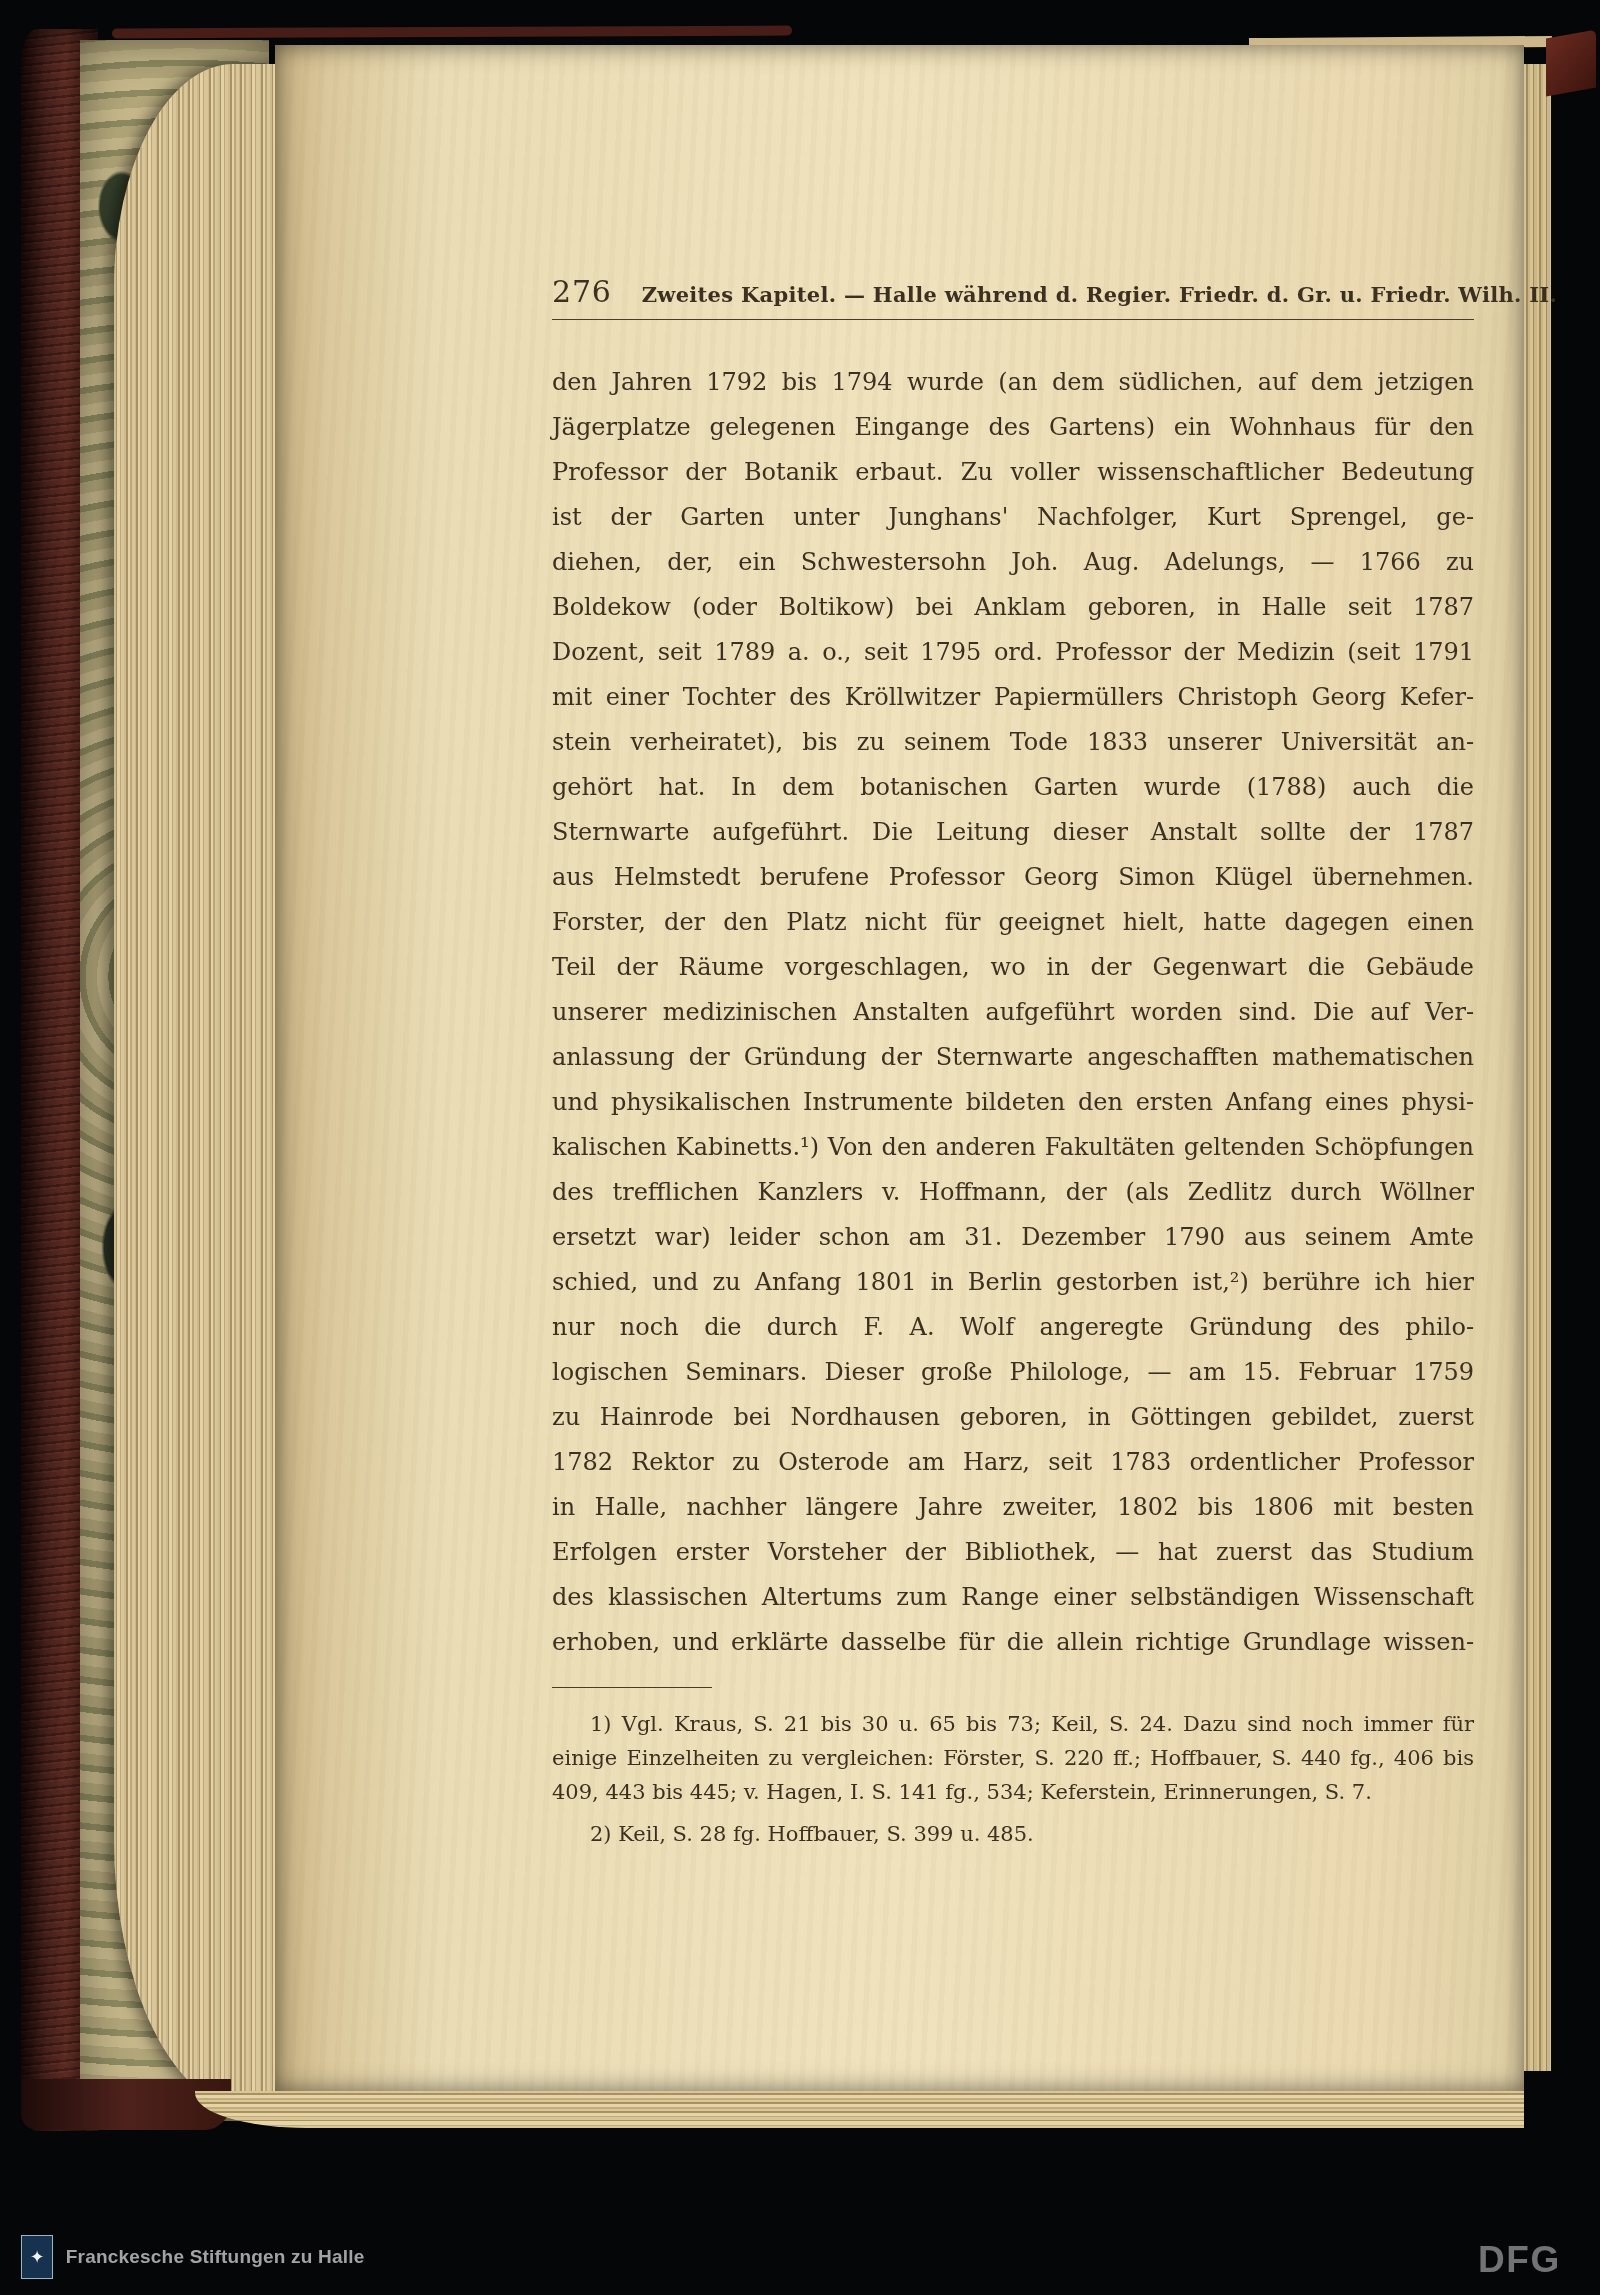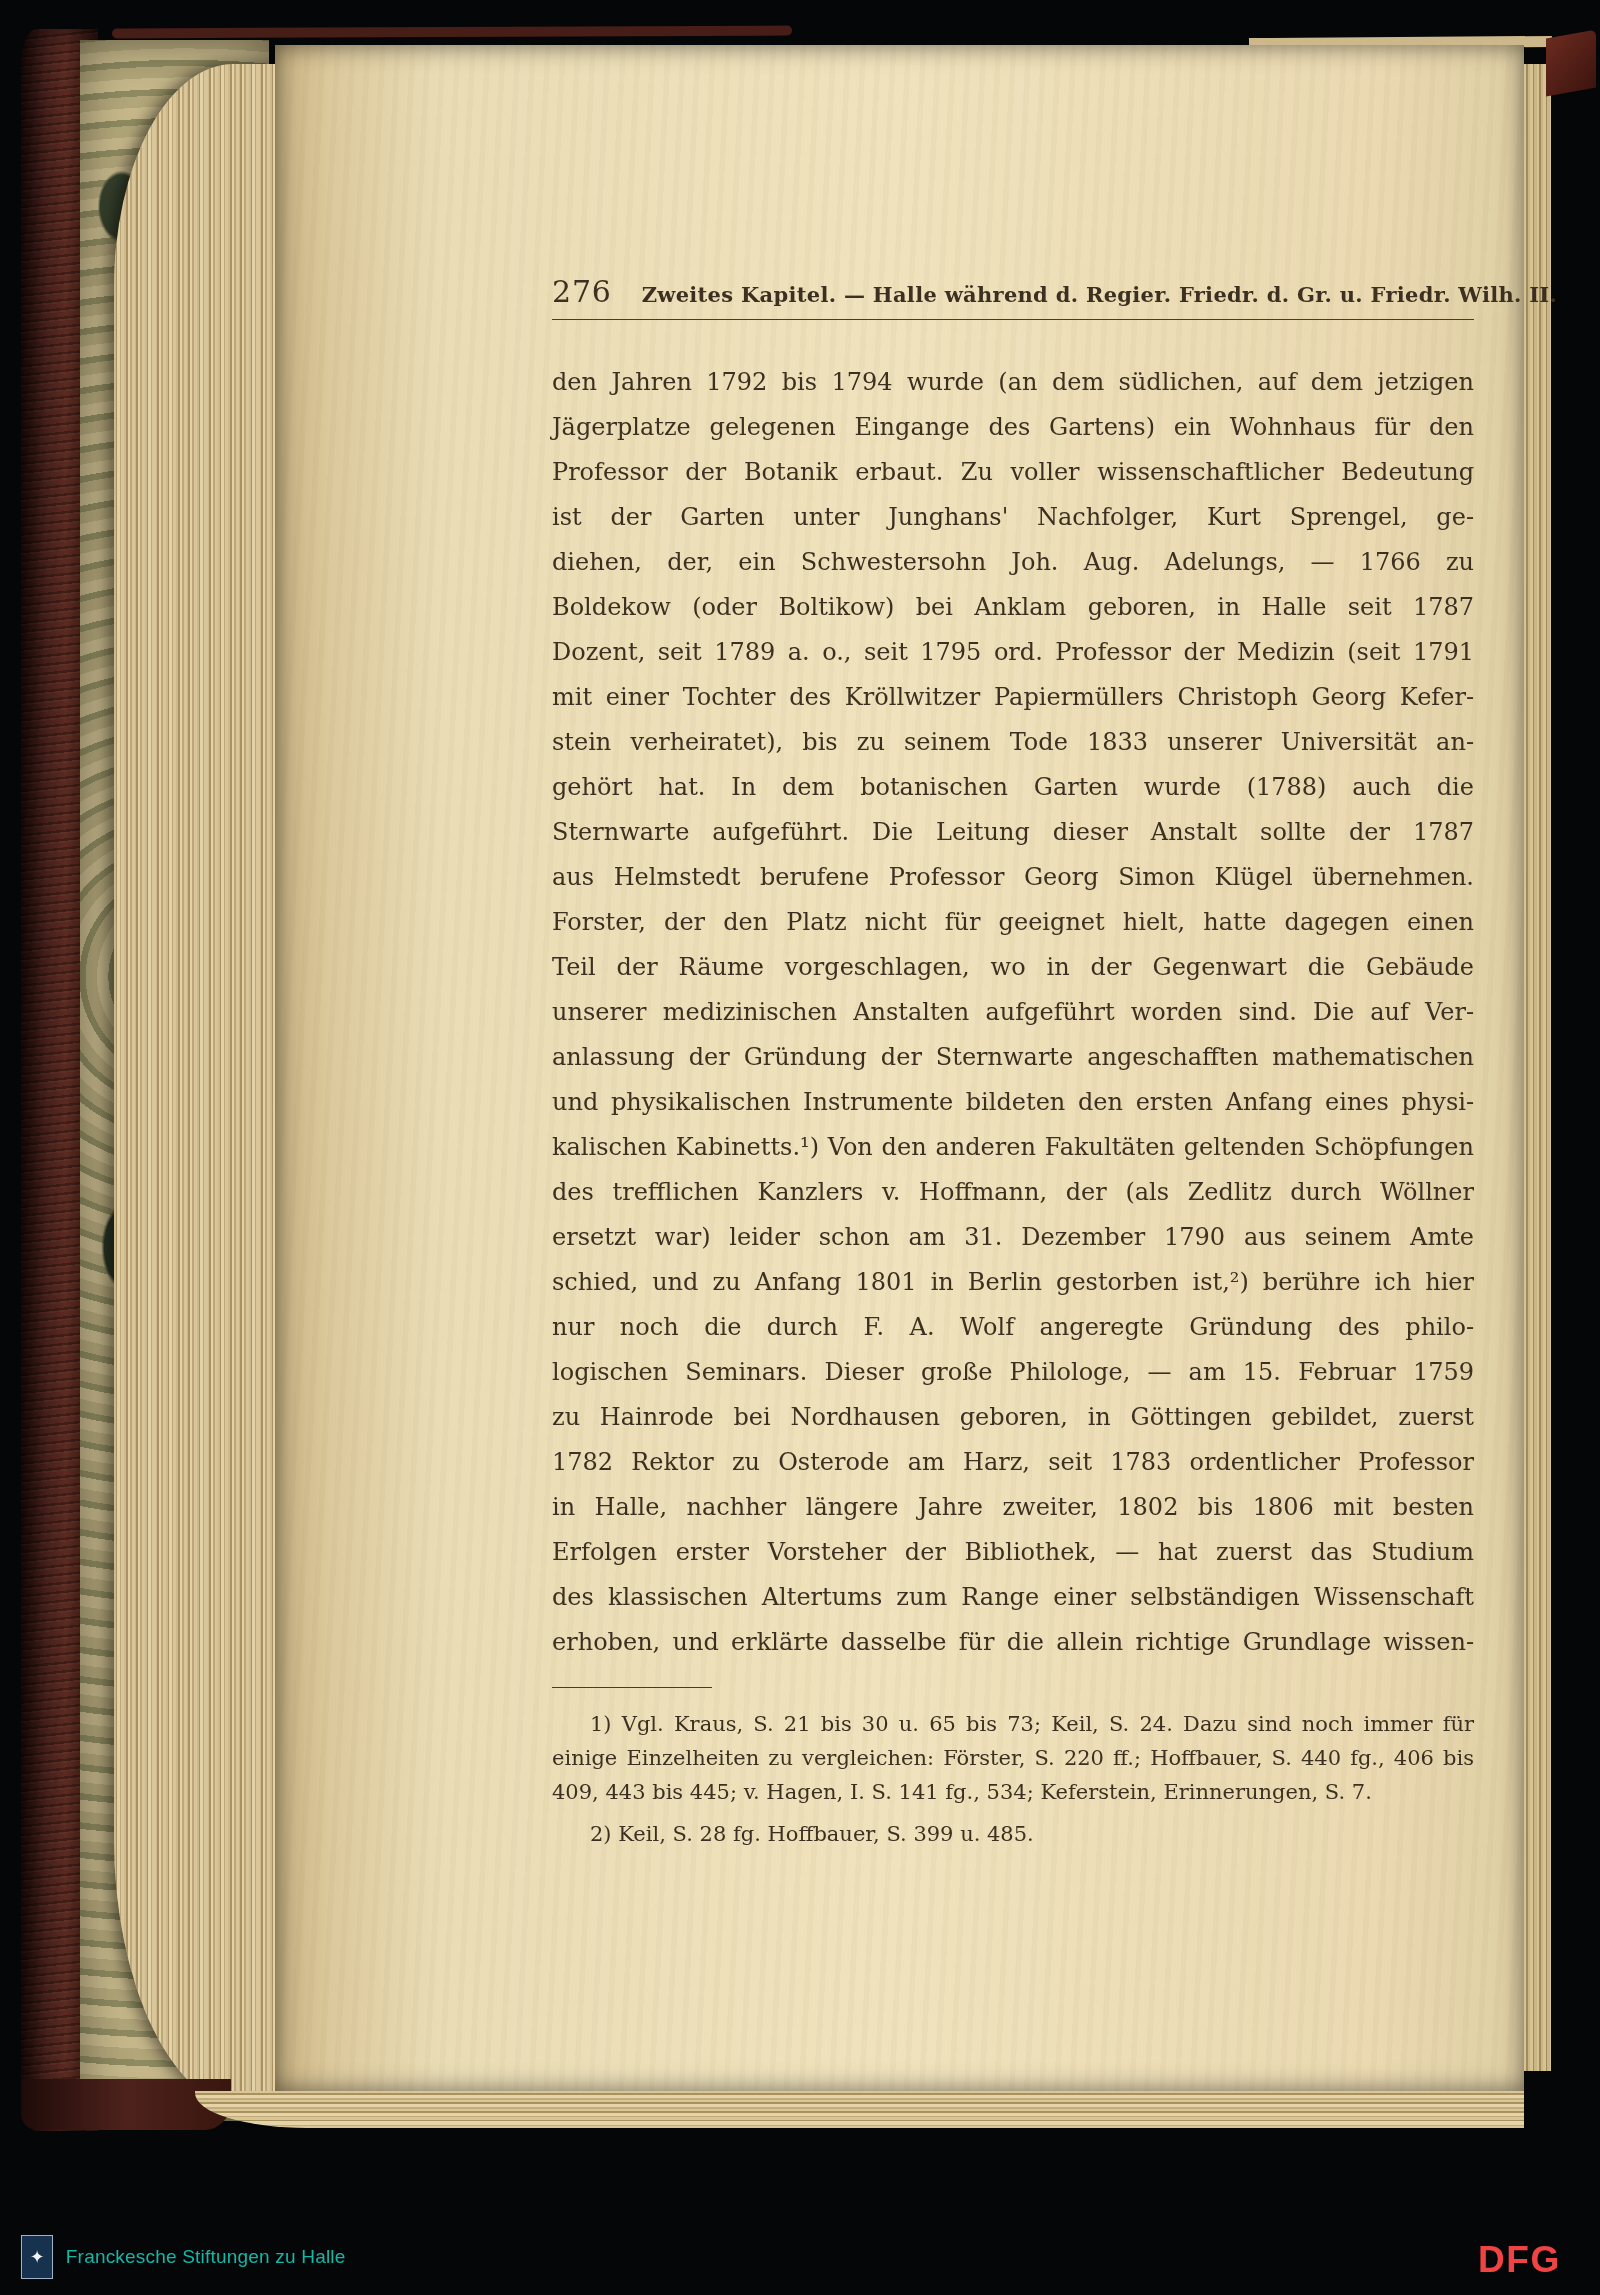--- a/index.html
+++ b/index.html
@@ -102,25 +102,25 @@
   
   .footer-left{
     position:absolute;left:21px;top:2235px;display:flex;align-items:center;gap:12.8px;
     font-family:"Liberation Sans","DejaVu Sans",sans-serif;
   }
   .archive-logo{
     width:30px;height:42px;background:#16324f;border:0.8px solid #9fb2c6;
     display:flex;align-items:center;justify-content:center;
     color:#f2f5f8;font-size:17.6px;
   }
-  .archive-label{color:#14b8a6;font-size:19px;letter-spacing:0.2px;}
+  .archive-label{color:#a3a3a3;font-size:19px;letter-spacing:0.2px;font-weight:bold;}
   .dfg-logo{
     position:absolute;left:1478px;top:2239px;
     font-family:"Liberation Sans","DejaVu Sans",sans-serif;
-    font-weight:bold;font-size:37px;letter-spacing:1.6px;color:#ef4444;
+    font-weight:bold;font-size:37px;letter-spacing:1.6px;color:#737373;
   }
 </style>
 </head>
 <body>
 
 <div class="leather-spine"></div>
 <div class="marble-board"></div>
 <div class="page-stack"></div>
 <div class="top-leather-edge"></div>
 <div class="bottom-leather-edge"></div>

